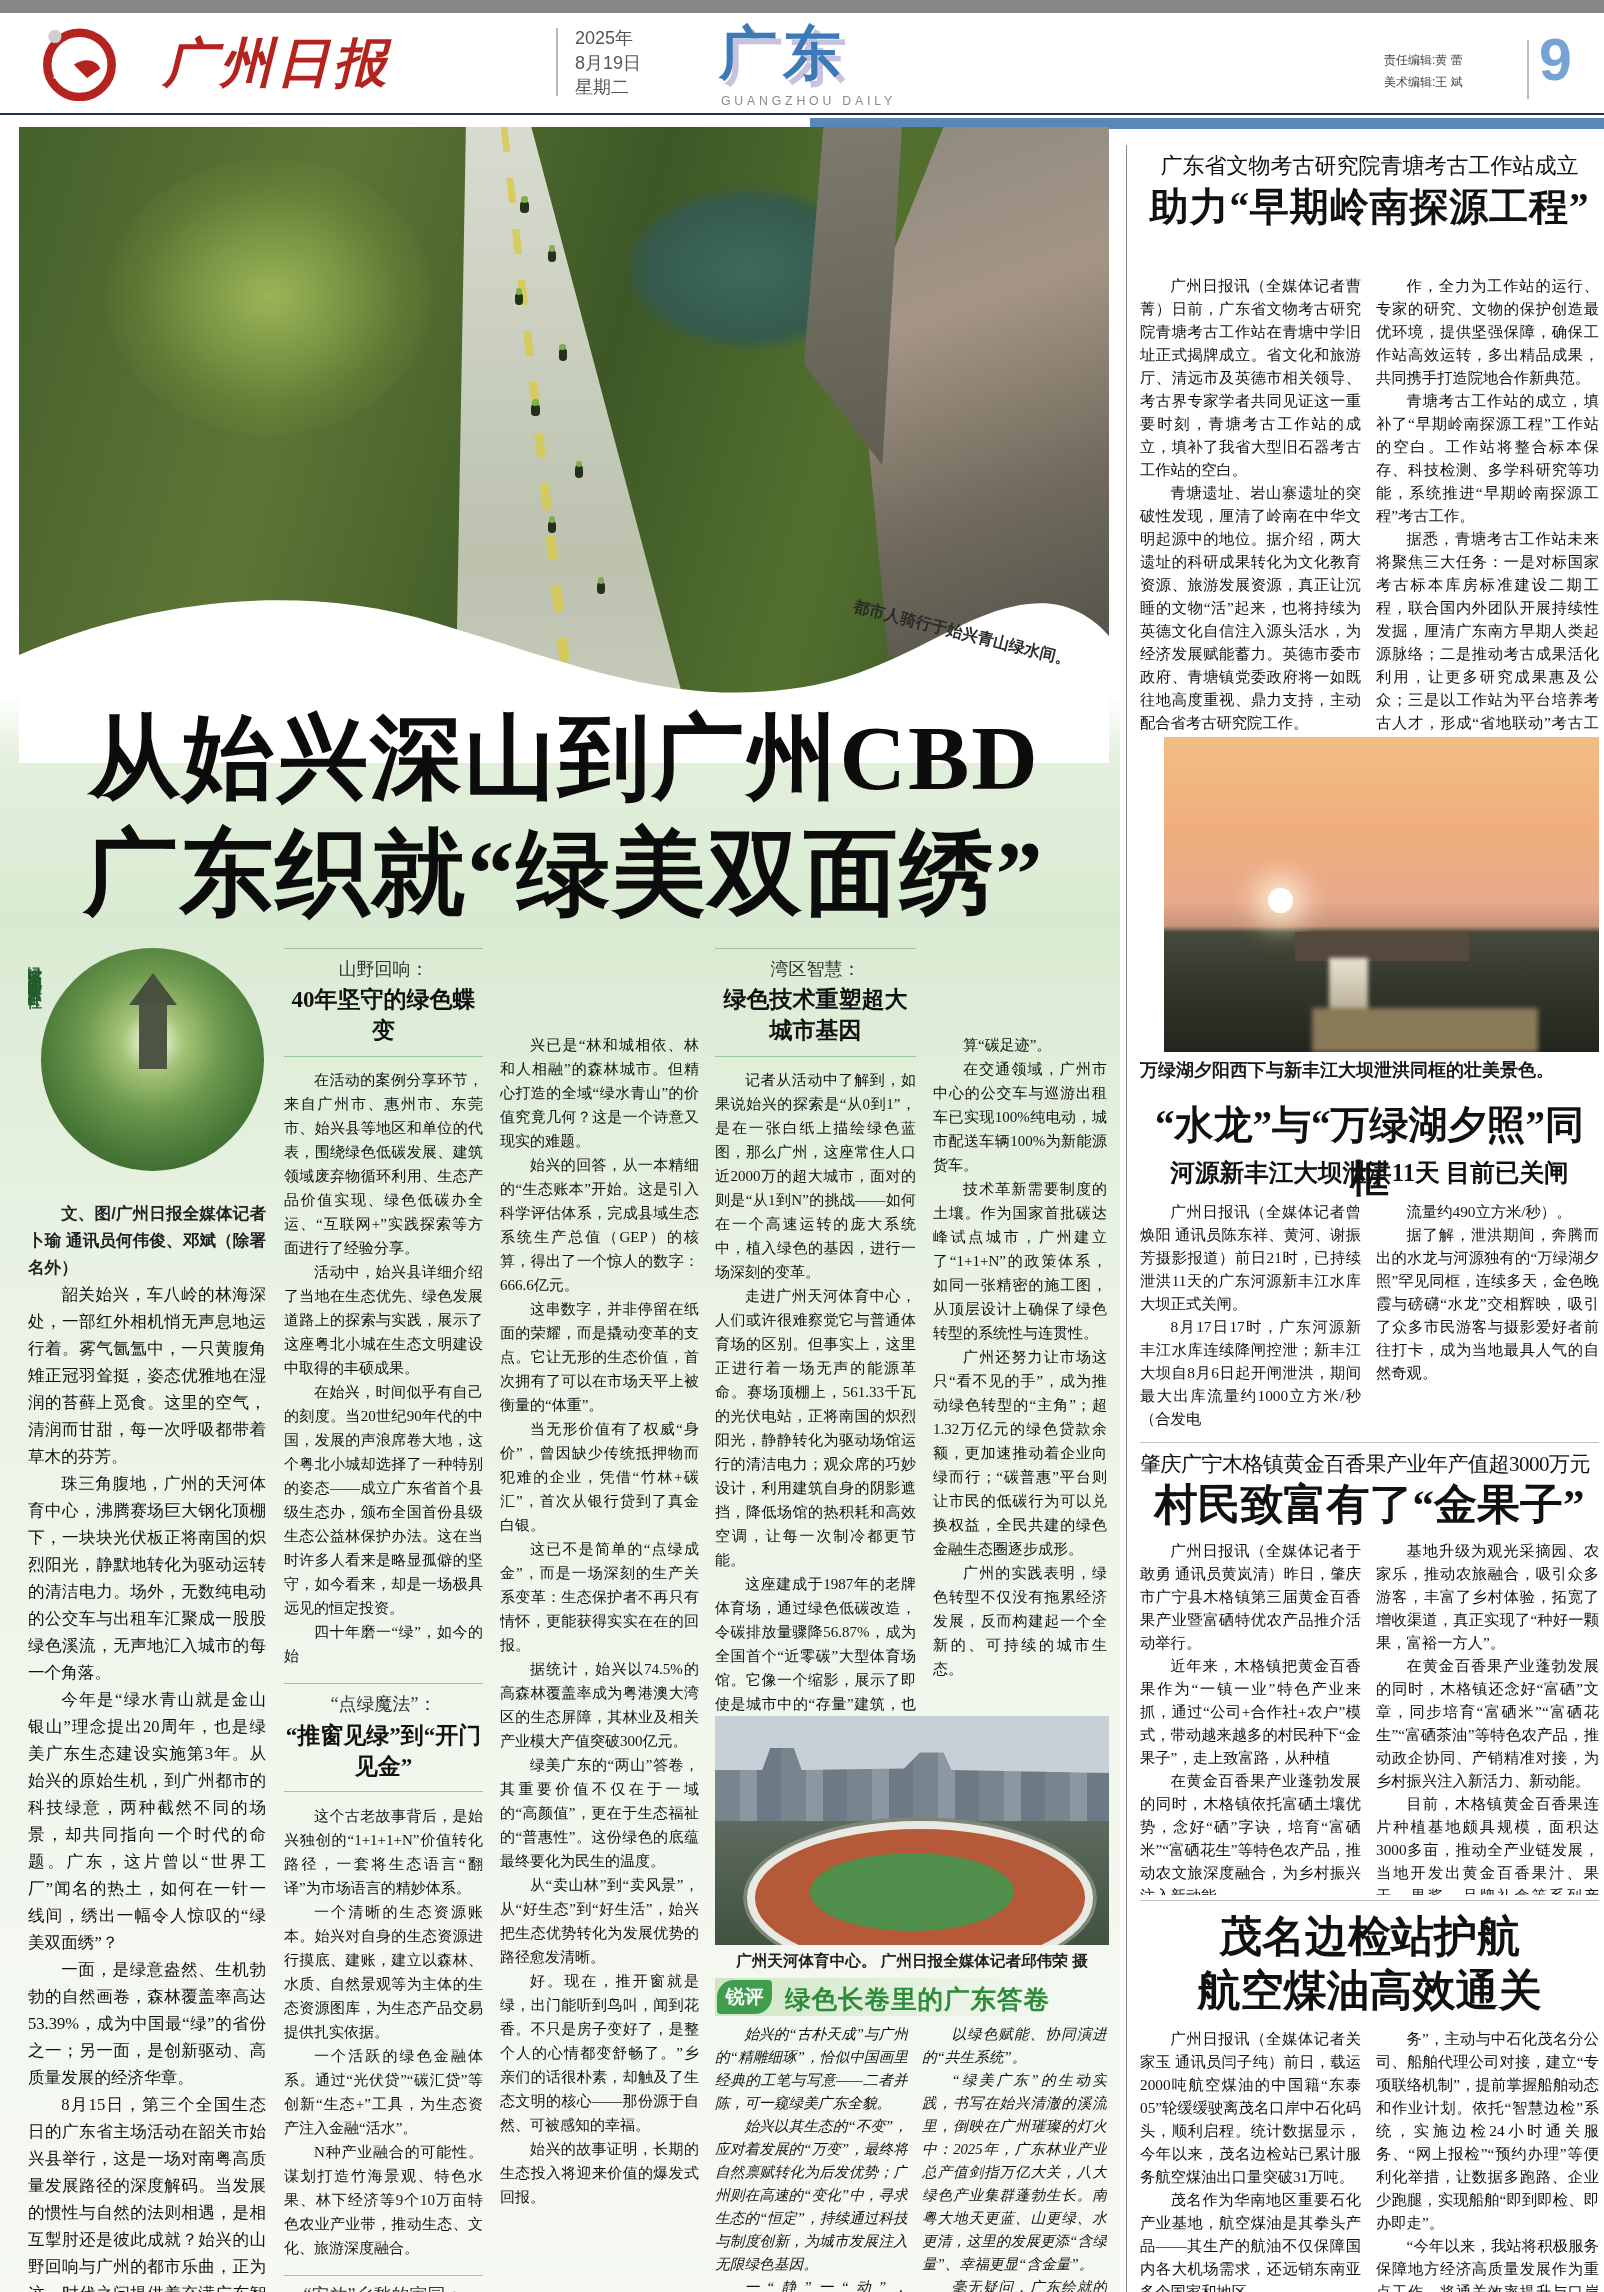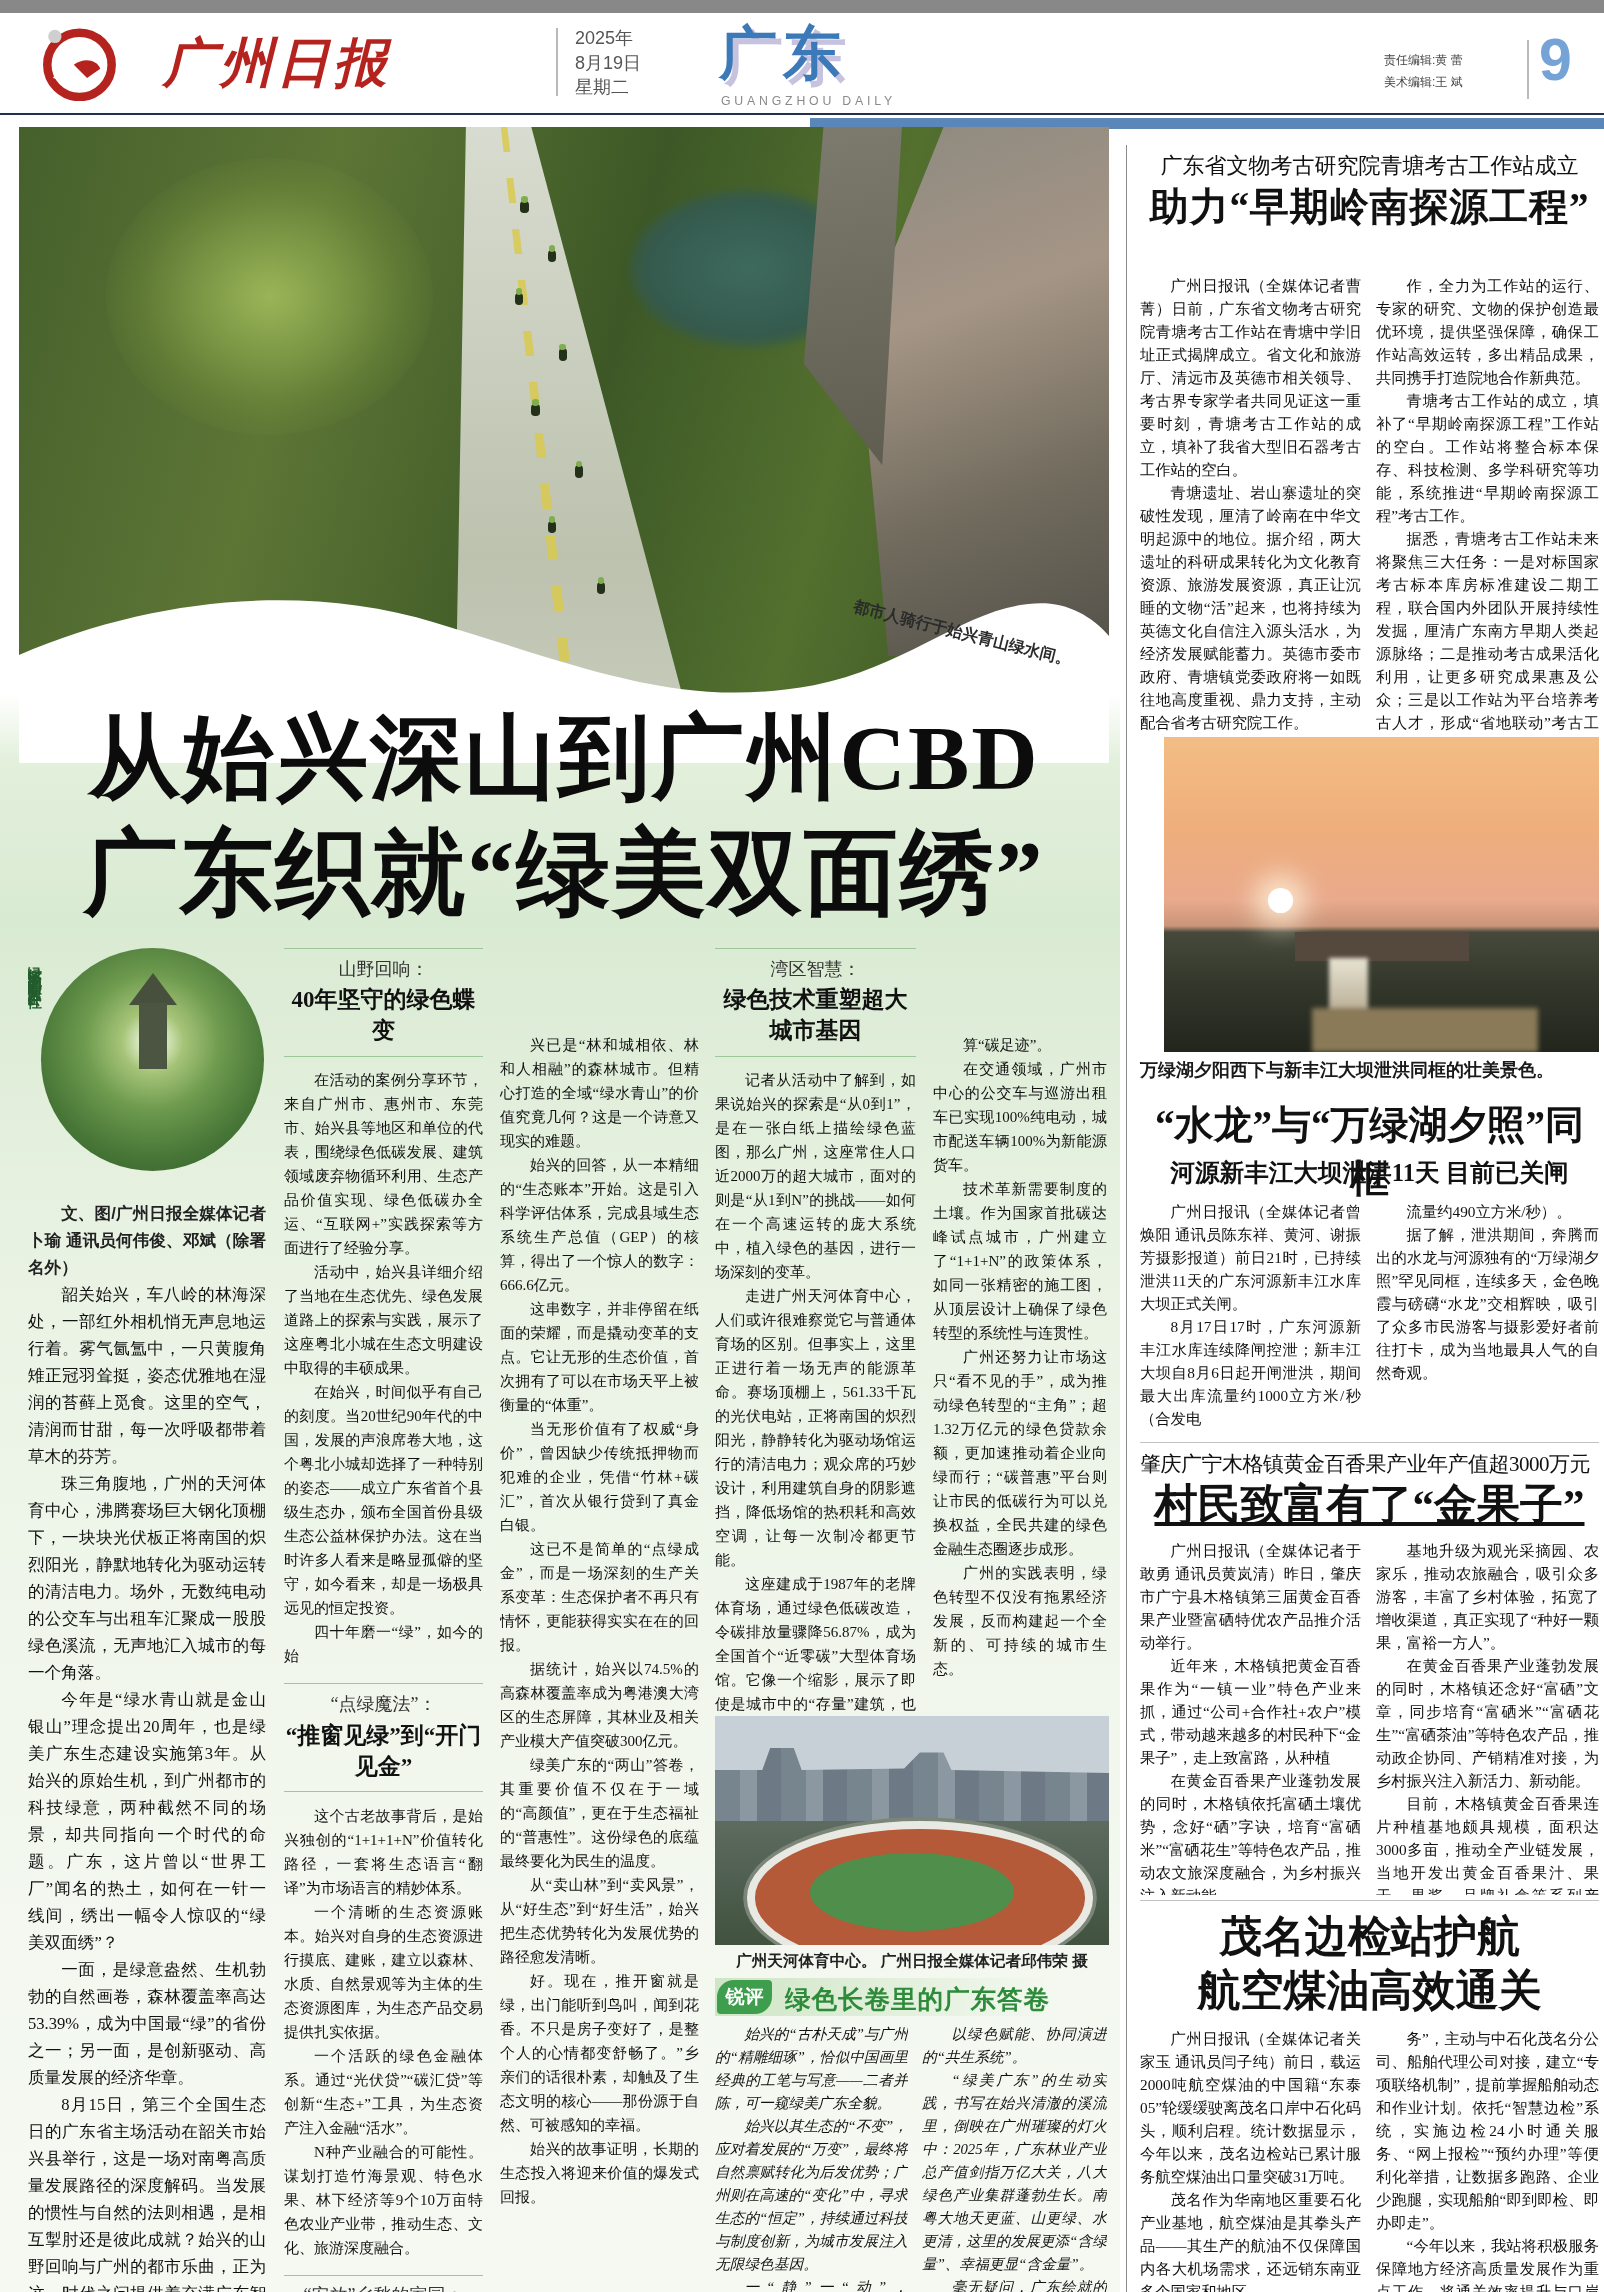--- a/index.html
+++ b/index.html
@@ -116,21 +116,21 @@
   .lake-sun{position:absolute;left:24%;top:48%;width:24.6px;height:24.6px;border-radius:50%;background:#fff;
       box-shadow:0 0 26.5px 13.2px rgba(255,245,220,.8);}
   .lake-dam{position:absolute;left:30%;top:62%;width:40%;height:9%;background:#55483c;}
   .lake-spray{position:absolute;left:38%;top:70%;width:9%;height:18%;background:linear-gradient(180deg,#e8e3d2,#b7ad94);filter:blur(1.9px);}
   .lake-water{position:absolute;left:34%;top:86%;width:52%;height:14%;background:#8a7a58;filter:blur(2.8px);}
   .lake-cap{position:absolute;left:1140px;top:1045px;width:459px;text-align:left;font-size:18px;font-weight:bold;
       color:#1a1a1a;font-family:"Liberation Sans",sans-serif;}
   .sb-h2{position:absolute;left:1140px;top:1085px;width:459px;text-align:center;font-size:39px;font-weight:900;}
   .sb-sub2{position:absolute;left:1140px;top:1143px;width:459px;text-align:center;font-size:24.6px;font-weight:bold;}
   .sb-rule{position:absolute;left:1140px;width:459px;height:0.9px;background:#c2c2c2;}
-  .sb-h3{position:absolute;left:1140px;top:1463px;width:459px;text-align:center;font-size:43px;font-weight:900;text-decoration:underline;}
+  .sb-h3{position:absolute;left:1140px;top:1463px;width:459px;text-align:center;font-size:43px;font-weight:900;}
   .sb-k3{position:absolute;left:1140px;top:1437px;width:459px;text-align:left;font-size:21px;letter-spacing:-0.5px;}
   .sb-h4{position:absolute;left:1140px;width:459px;text-align:center;font-size:43px;font-weight:900;}
 </style>
 </head>
 <body>
 
 <div id="page">
 
   <svg class="hdr-logo" viewBox="0 0 150 82">
     <circle cx="66" cy="44" r="34" fill="none" stroke="#b5231f" stroke-width="9"></circle>

